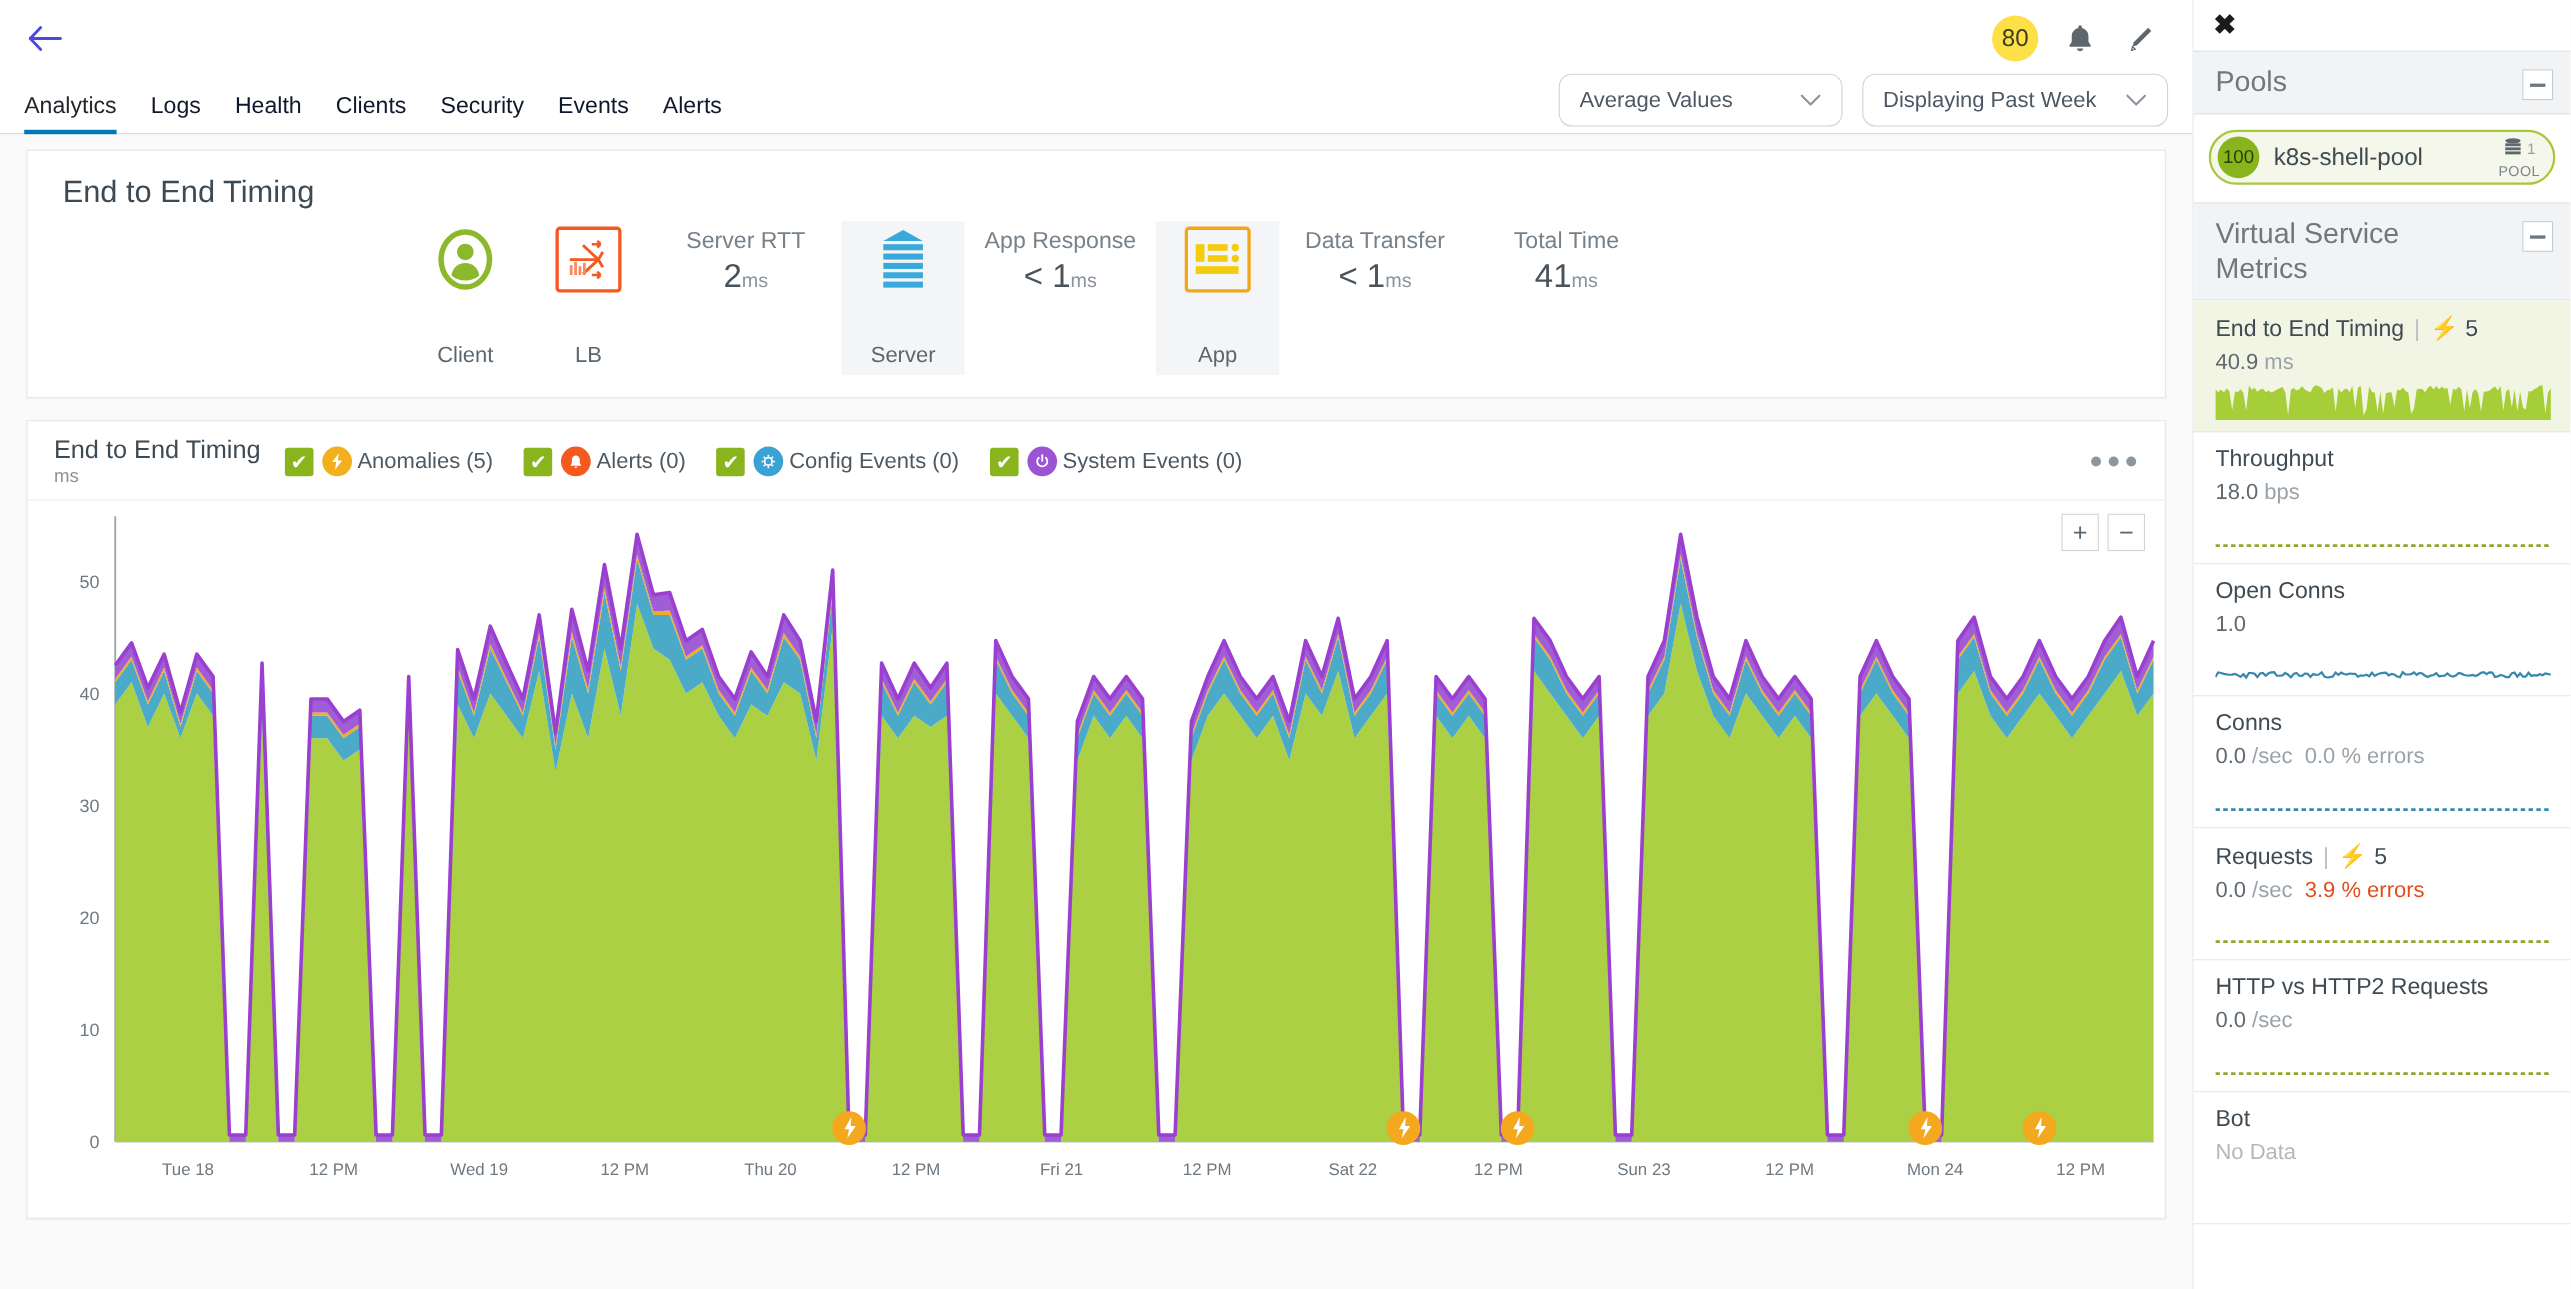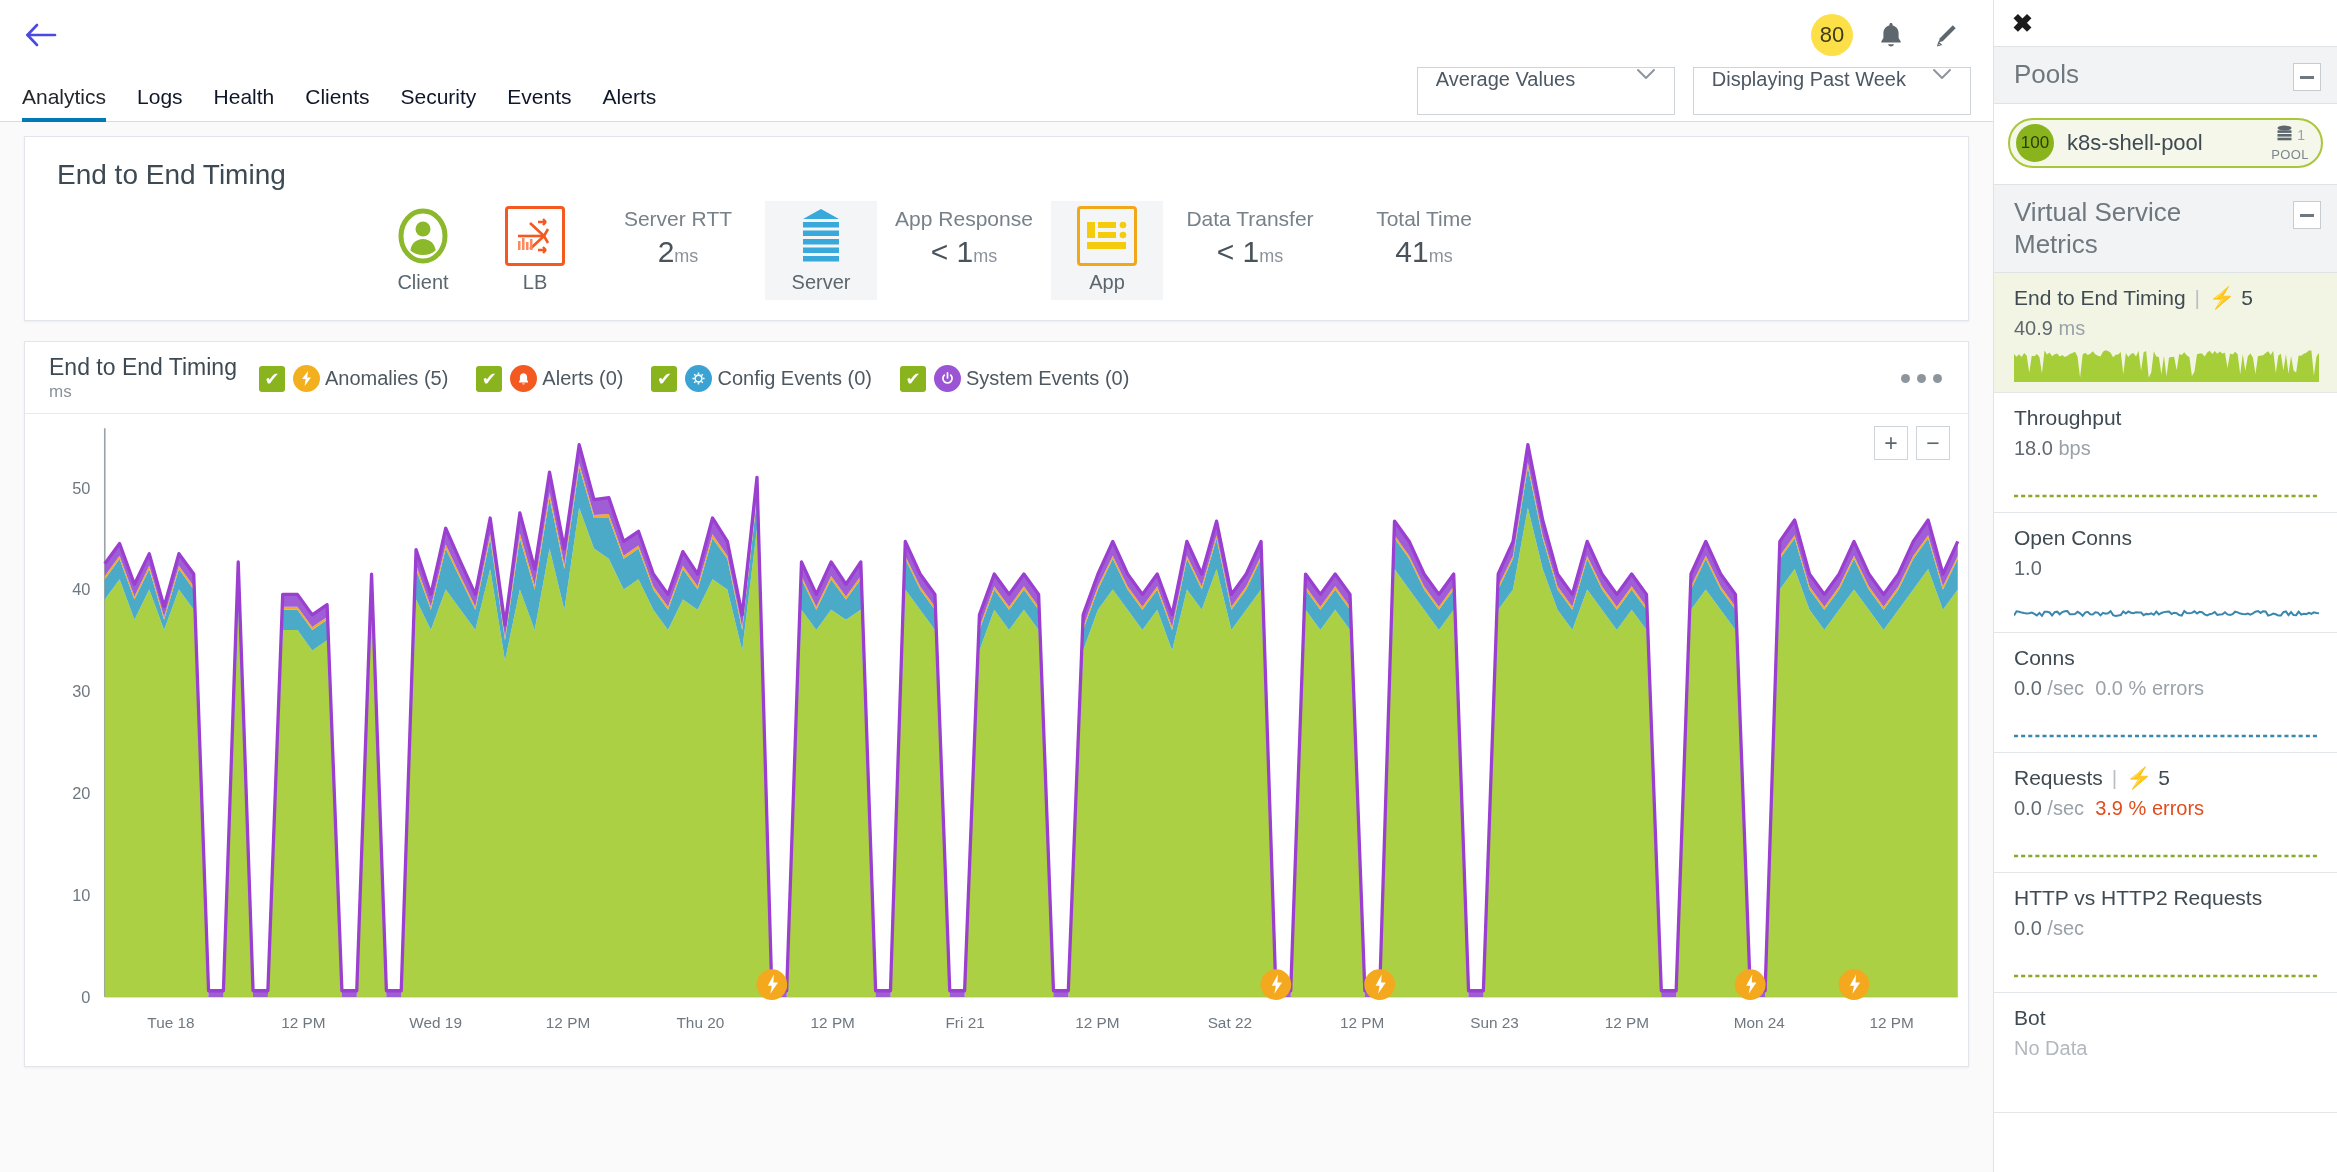--- a/index.html
+++ b/index.html
@@ -66,22 +66,22 @@
   .tab.active { color: #23272b; }
   .tab.active::after {
     content: ""; position: absolute; left: 0; right: 0; bottom: -1px;
     height: 4px; background: #0079b8;
   }
   .tabs-right {
     margin-left: auto; display: flex; gap: 18px; padding-bottom: 6px;
   }
   .select-box {
     height: 48px; min-width: 258px;
-    border: 1px solid #cdd4da; border-radius: 0; background: #fff;
-    display: flex; justify-content: space-between;
+    border: 1px solid #cdd4da; border-radius: 12px; background: #fff;
+    display: flex; align-items: center; justify-content: space-between;
     padding: 0 18px; font-size: 20px; color: #4c5863; cursor: pointer;
     white-space: nowrap;
   }
   .select-box .chev { color:#8b949c; margin-left: 26px; display:flex; }
 
   
   .body { padding: 14px 24px 0 24px; flex: 1; overflow: hidden; }
 
   .card {
     background: #fff; border: 1px solid #e2e6ea;
@@ -90,21 +90,21 @@
 
   
   .e2e-card { padding: 16px 24px 18px 24px; margin-bottom: 20px; }
   .e2e-title { font-size: 28px; color: #3d4a53; font-weight: 400; margin: 6px 0 4px 8px; }
   .e2e-row {
     display: flex; align-items: flex-start;
     padding: 6px 0 2px 0;
   }
   .e2e-node {
     display: flex; flex-direction: column; align-items: center;
-    width: 112px; flex: none; padding: 4px 6px 6px 6px;
+    width: 112px; flex: none; padding: 4px 6px 6px 6px; gap: 41px;
   }
   .e2e-node.hl { background: #f4f5f6; }
   .e2e-node .glyph { height: 62px; display:flex; align-items:center; justify-content:center; }
   .e2e-node .nlabel { font-size: 20px; color: #5b666f; margin-top: 4px; }
   .e2e-metric {
     display: flex; flex-direction: column; align-items: center;
     width: 174px; flex: none; padding-top: 6px;
   }
   .e2e-metric .mlabel { font-size: 21px; color: #77818a; }
   .e2e-metric .mval { font-size: 30px; color: #49535b; margin-top: 4px; }

